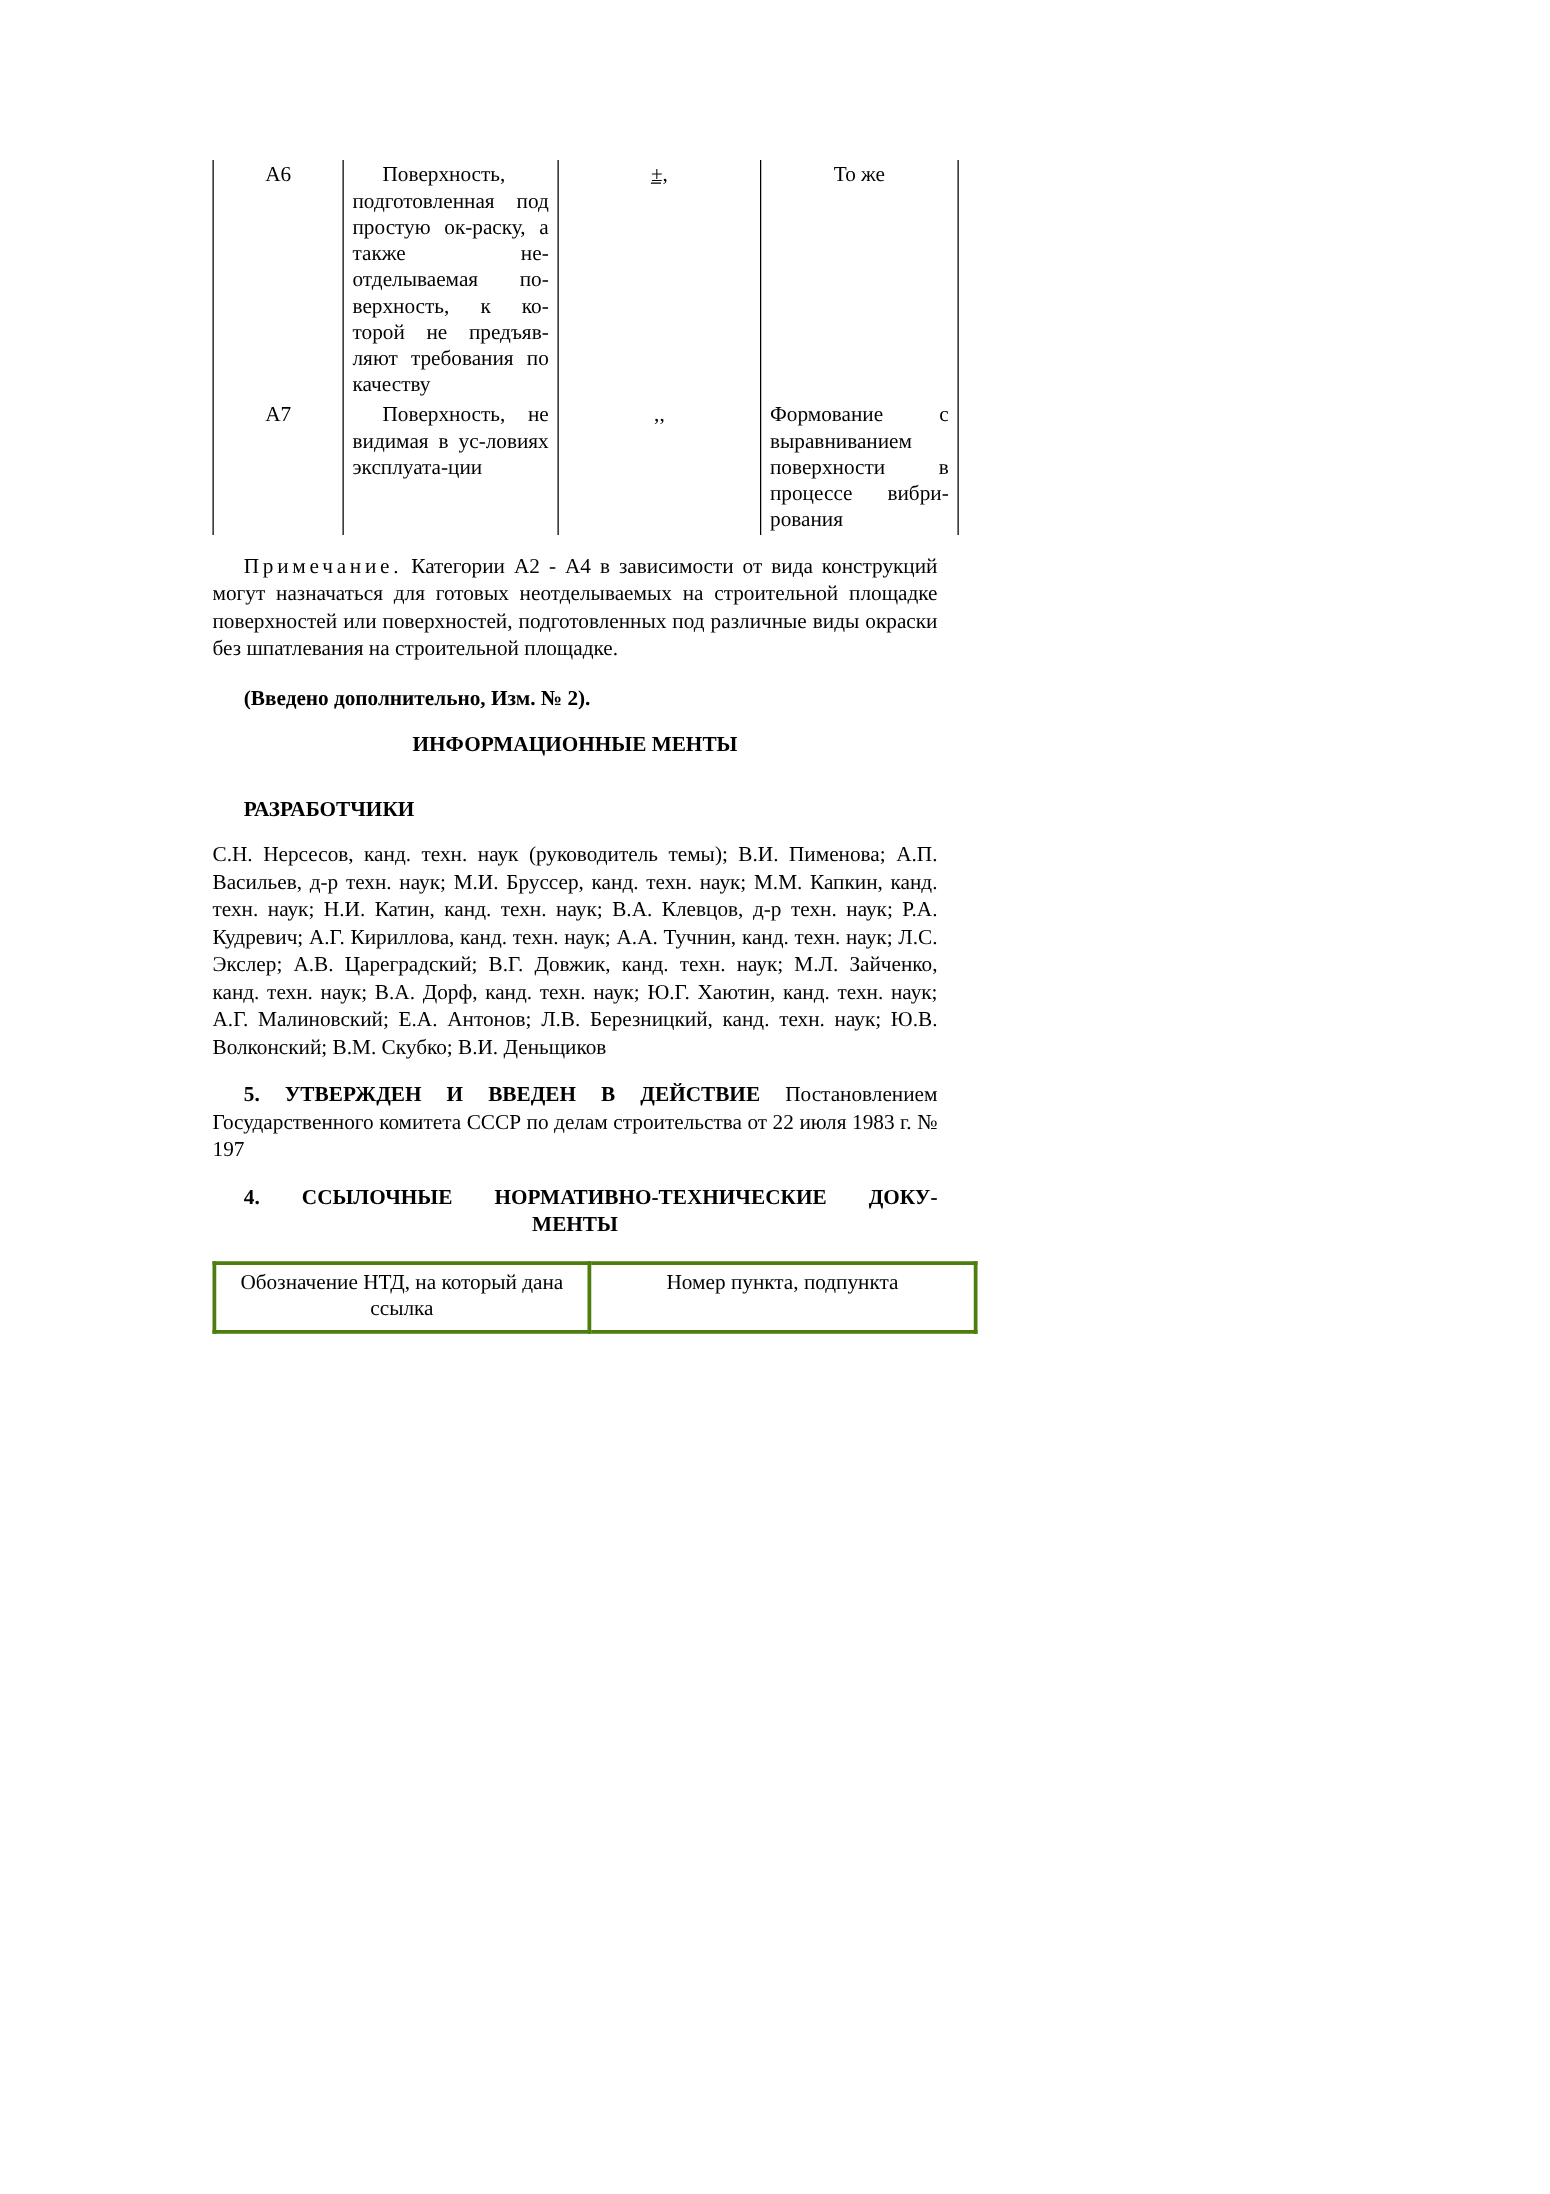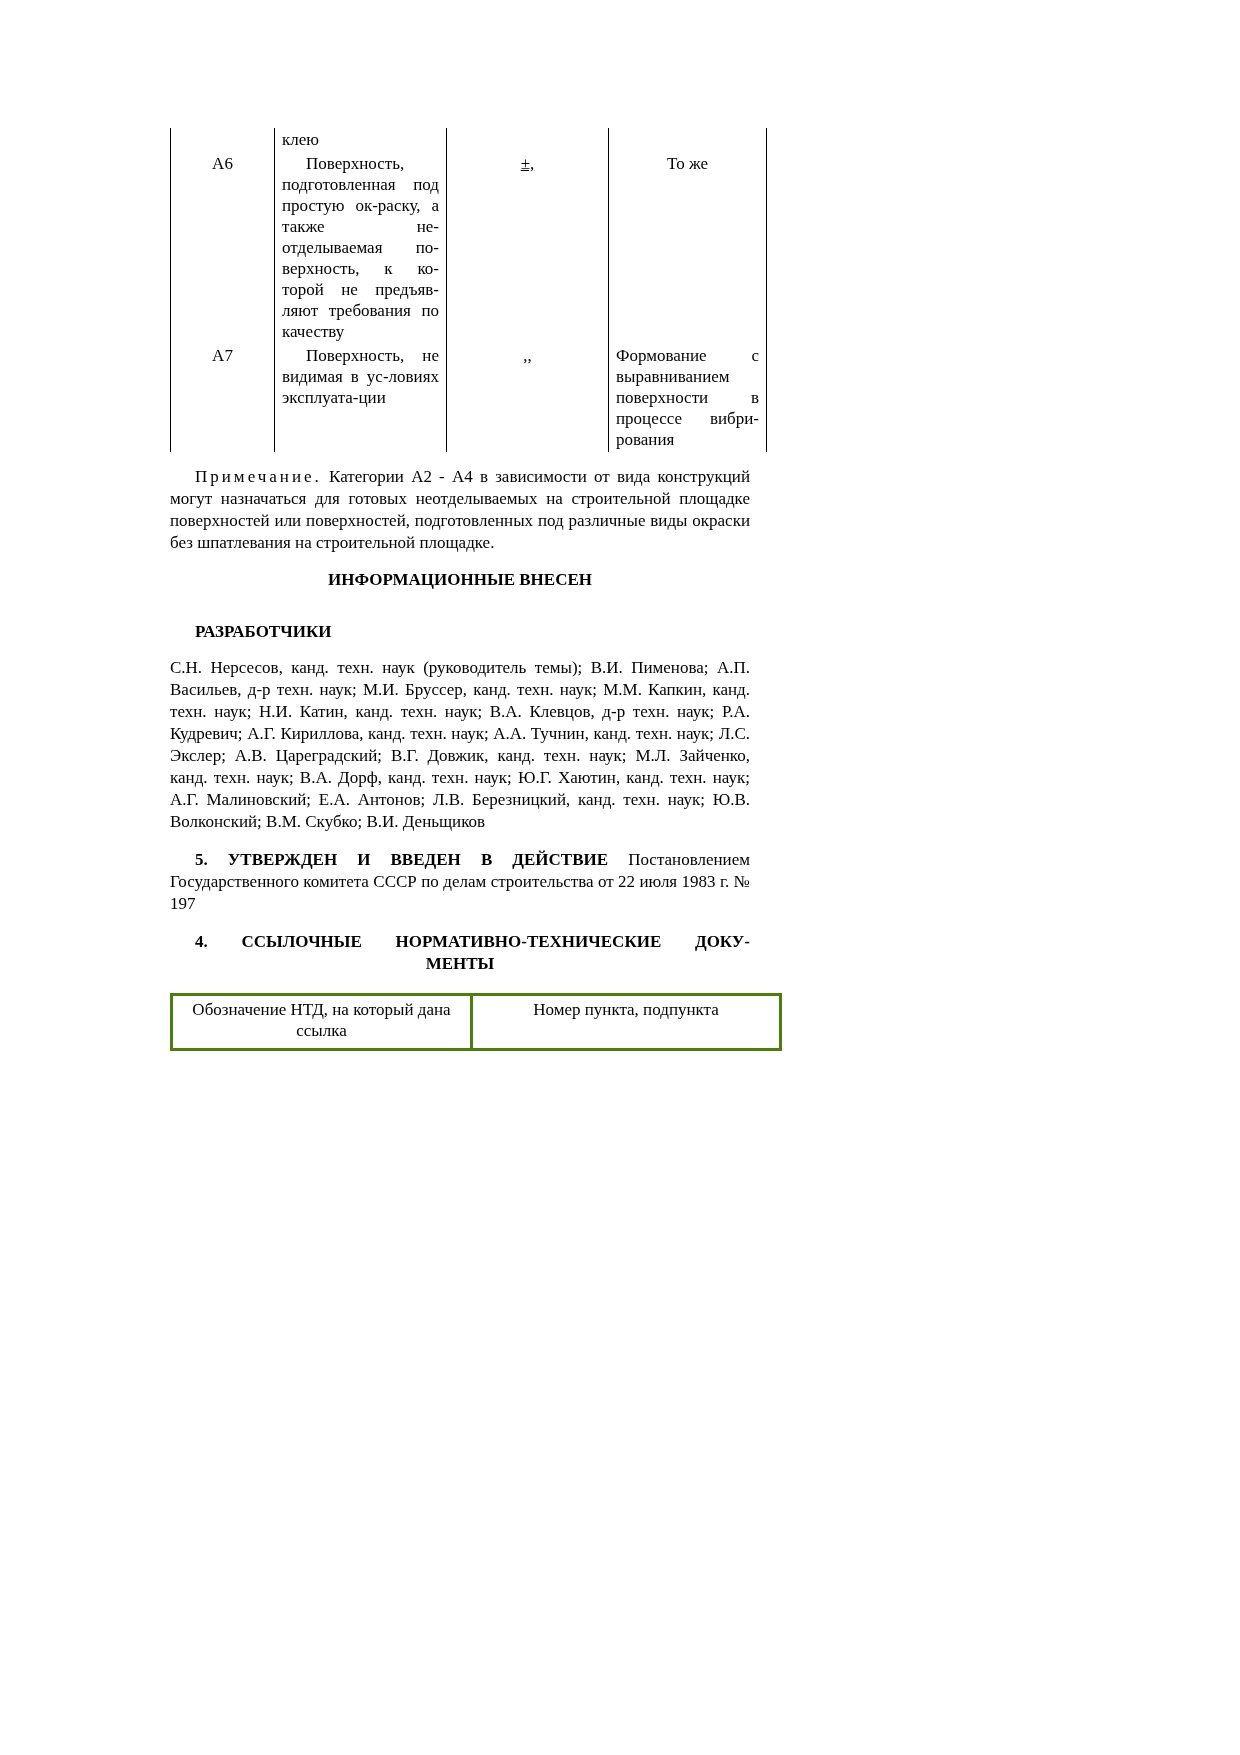--- a/index.html
+++ b/index.html
@@ -87,46 +87,41 @@
 
   <table class="tfrag">
     <colgroup>
         <col class="c1">
         <col class="c2">
         <col class="c3">
         <col class="c4">
       </colgroup>
     <tbody>
       <tr>
-        <td class="code"></td>
-        <td class="desc">клею</td>
-        <td class="mid"></td>
-        <td class="method"></td>
-      </tr>
-      <tr>
         <td class="code">А6</td>
         <td class="desc ind">Поверхность, подготовленная под простую ок-раску, а также не-отделываемая по-верхность, к ко-торой не предъяв-ляют требования по качеству</td>
         <td class="mid"><span class="underl">±,</span></td>
         <td class="method center">То же</td>
       </tr>
       <tr>
         <td class="code">А7</td>
         <td class="desc ind">Поверхность, не видимая в ус-ловиях эксплуата-ции</td>
         <td class="mid">,,</td>
         <td class="method">Формование с выравниванием поверхности в процессе вибри-рования</td>
       </tr>
     </tbody>
   </table>
 
   <p class="para note indent">
     <span class="note-label">Примечание.</span><span> Категории А2 - А4 в зависимости от вида конструкций могут назначаться для готовых неотделываемых на строительной площадке поверхностей или поверхностей, подготовленных под различные виды окраски без шпатлевания на строительной площадке.</span>
   </p>
 
+  <p class="para amendment indent bold">(Введено дополнительно, Изм. № 2).</p>
 
-  <h3 class="info-heading">ИНФОРМАЦИОННЫЕ ВНЕСЕН</h3>
+  <h3 class="info-heading">ИНФОРМАЦИОННЫЕ МЕНТЫ</h3>
 
 
   <p class="para devs-heading indent bold">РАЗРАБОТЧИКИ</p>
 
   <p class="para devs">С.Н. Нерсесов, канд. техн. наук (руководитель темы); В.И. Пименова; А.П. Васильев, д-р техн. наук; М.И. Бруссер, канд. техн. наук; М.М. Капкин, канд. техн. наук; Н.И. Катин, канд. техн. наук; В.А. Клевцов, д-р техн. наук; Р.А. Кудревич; А.Г. Кириллова, канд. техн. наук; А.А. Тучнин, канд. техн. наук; Л.С. Экслер; А.В. Цареградский; В.Г. Довжик, канд. техн. наук; М.Л. Зайченко, канд. техн. наук; В.А. Дорф, канд. техн. наук; Ю.Г. Хаютин, канд. техн. наук; А.Г. Малиновский; Е.А. Антонов; Л.В. Березницкий, канд. техн. наук; Ю.В. Волконский; В.М. Скубко; В.И. Деньщиков</p>
 
   <p class="para sec indent">
     <b>5. УТВЕРЖДЕН И ВВЕДЕН В ДЕЙСТВИЕ</b><span> Постановлением Государственного комитета СССР по делам строительства от 22 июля 1983 г. № 197</span>
   </p>
 

